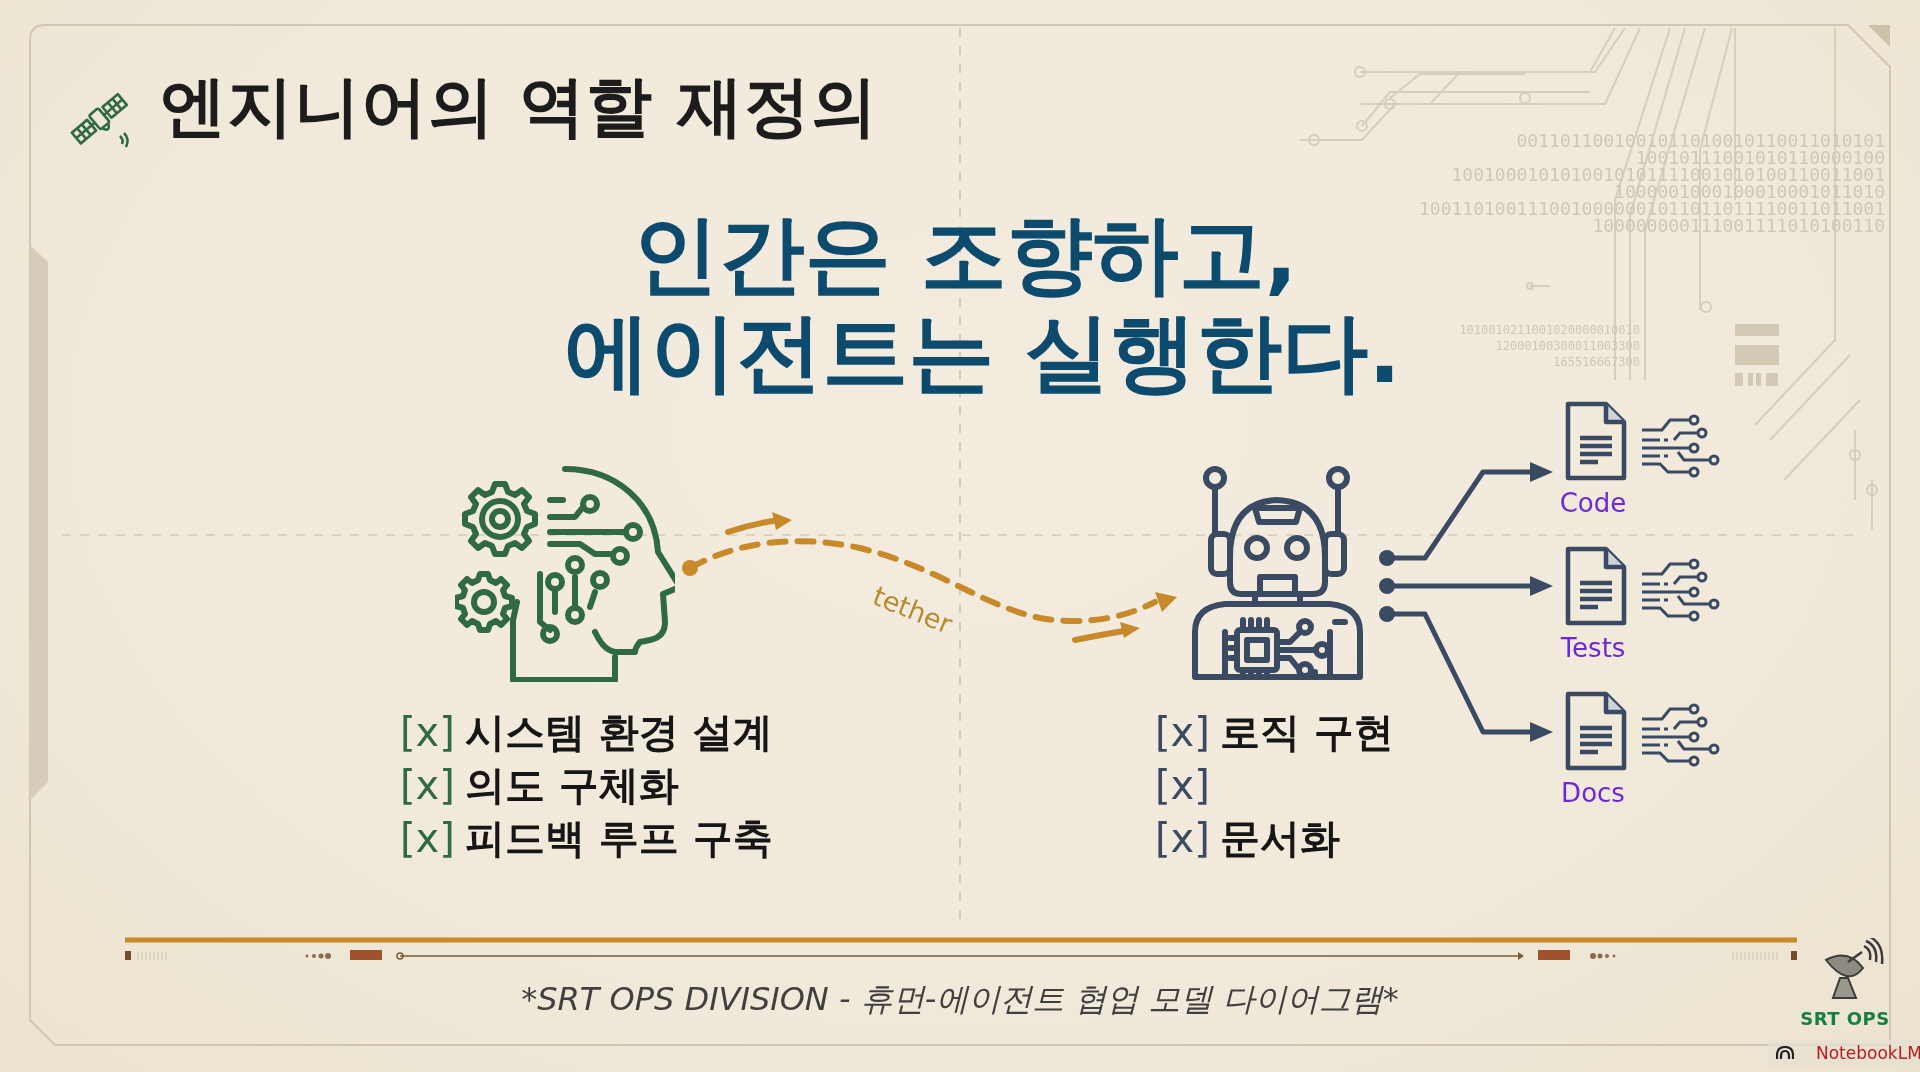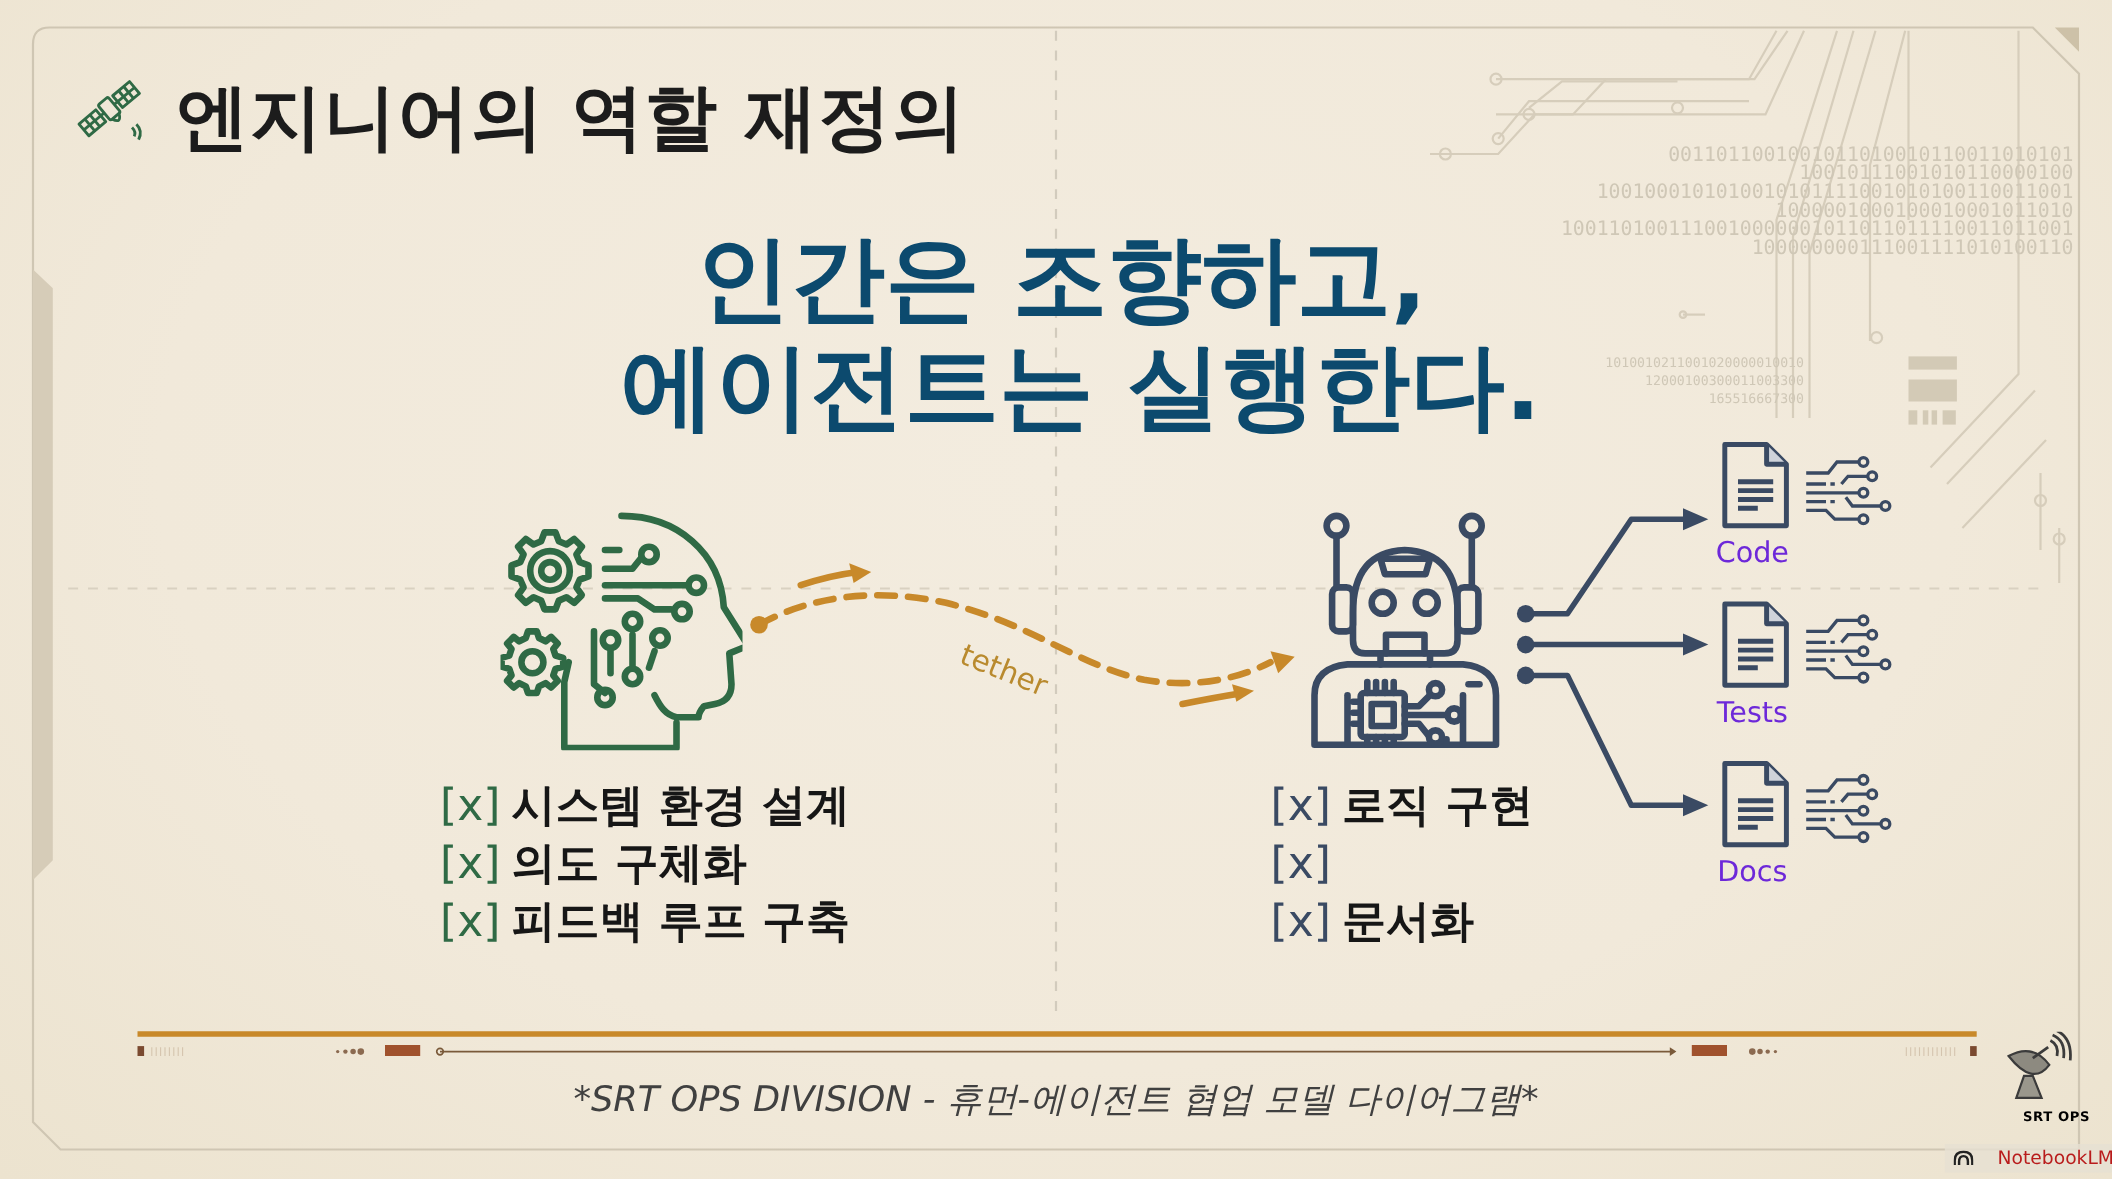--- a/index.html
+++ b/index.html
@@ -8,21 +8,21 @@
     background: #e9e0cc;
     font-family: "DejaVu Sans", "Liberation Sans", sans-serif;
     position: relative;
   }
   .paper {
     position: absolute; left: 0; top: 0; width: 1920px; height: 1072px;
     background: radial-gradient(ellipse at 50% 40%, #f3ecdf 0%, #f1e9da 60%, #ece3cf 100%);
   }
   .frame-svg { position: absolute; left: 0; top: 0; }
   .title-row {
-    position: absolute; left: 68px; top: 62px; display: flex; align-items: flex-start; gap: 22px;
+    position: absolute; left: 68px; top: 62px; display: flex; align-items: flex-end; gap: 22px;
   }
   .title-text {
     font-size: 66px; font-weight: bold; color: #1c1c1c; letter-spacing: 1px;
   }
   .headline {
     position: absolute; left: 0; width: 1920px; top: 205px; text-align: center;
     font-size: 86px; font-weight: bold; color: #0c4a6e; line-height: 98px;
   }
   .headline div { display: block; padding-left: 45px; }
   .headline .l1 { padding-left: 10px; }
@@ -38,22 +38,22 @@
   }
   .tether-label {
     position: absolute; left: 880px; top: 580px; font-size: 27px; color: #b98a2e;
     transform: rotate(22deg); transform-origin: left top; font-style: normal;
   }
   .footer-caption {
     position: absolute; left: 0; width: 1920px; top: 978px; text-align: center;
     font-size: 32px; color: #404040; font-style: italic; font-family: "DejaVu Sans", sans-serif;
   }
   .brand {
-    position: absolute; left: 1790px; top: 1008px; width: 110px; text-align: right;
-    font-size: 12px; font-weight: bold; color: #000000; letter-spacing: 0.5px;
+    position: absolute; left: 1790px; top: 1008px; width: 110px; text-align: center;
+    font-size: 18px; font-weight: bold; color: #15803d; letter-spacing: 0.5px;
   }
   .nlm {
     position: absolute; left: 1768px; top: 1040px; display: flex; align-items: center; gap: 22px;
     font-size: 17px; color: #b91c1c; background: rgba(230,224,210,0.8); padding: 0 8px; height: 26px; text-align: right;
   }
   .binary {
     position: absolute; font-family: "DejaVu Sans Mono", monospace; color: #cfc7b6; font-size: 18px;
     line-height: 17px; text-align: right; white-space: pre;
   }
 </style>

